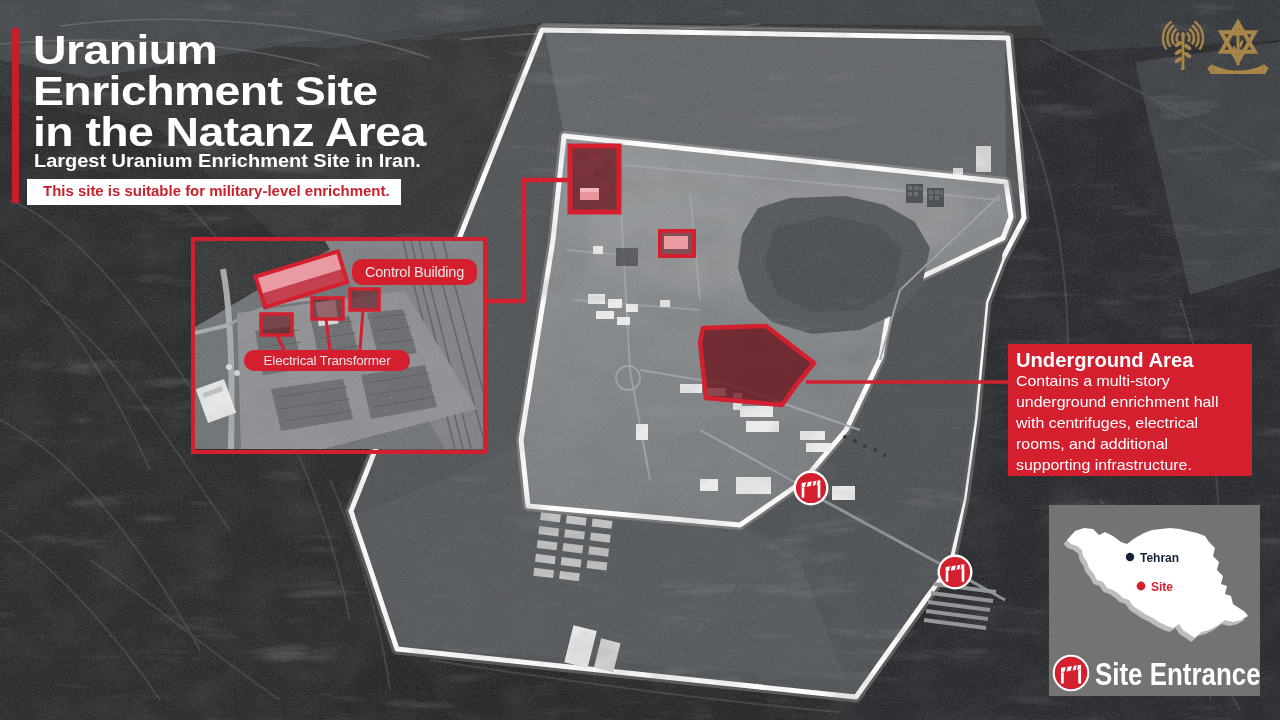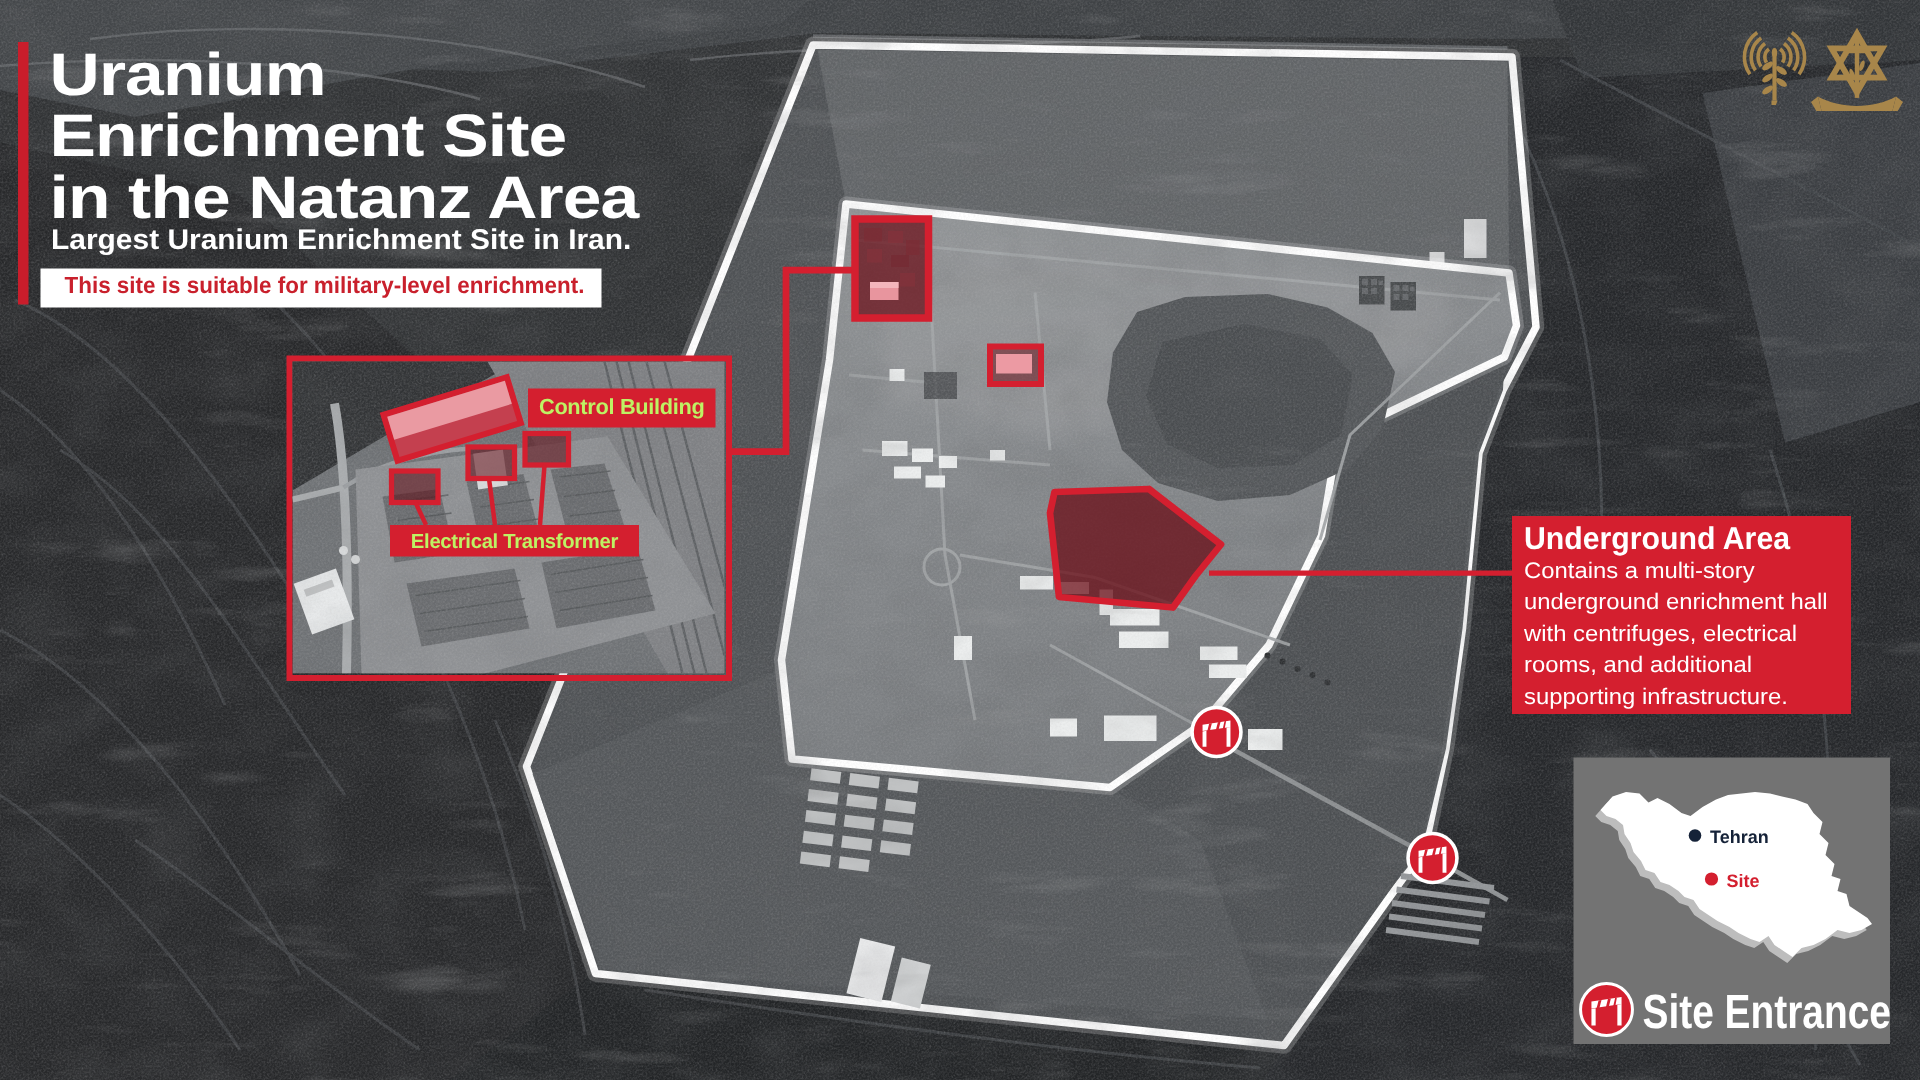--- a/index.html
+++ b/index.html
@@ -1,19 +1,19 @@
 <!DOCTYPE html>
 <html><head>
 <meta charset="utf-8">
 <style>
   html,body{margin:0;padding:0;background:#222;}
   #stage{position:relative;width:1280px;height:720px;overflow:hidden;background:#323538;font-family:"Liberation Sans",sans-serif;}
   #base{position:absolute;left:0;top:0;}
   .abs{position:absolute;}
-  .redbox{background:#d41f2f;color:#bef264;font-weight:bold;}
+  .redbox{background:#d41f2f;color:#e5e5e5;font-weight:normal;border-radius:10px;}
 </style>
 </head>
 <body>
 <div id="stage">
 <svg id="base" width="1280" height="720" viewBox="0 0 1280 720">
 <defs>
   <filter id="fnoise" x="0" y="0" width="100%" height="100%">
     <feTurbulence type="fractalNoise" baseFrequency="0.75" numOctaves="2" seed="7" result="t"></feTurbulence>
     <feColorMatrix in="t" type="matrix" values="0 0 0 0 0.55  0 0 0 0 0.55  0 0 0 0 0.56  0.6 0.6 0.6 0 -0.75"></feColorMatrix>
   </filter>
@@ -298,23 +298,23 @@
     <rect x="121" y="61" width="31" height="21"></rect>
     <rect x="159" y="52" width="29" height="21"></rect>
   </g>
   <g stroke="#d41f2f" stroke-width="3" fill="none">
     <line x1="86" y1="98" x2="93" y2="113"></line>
     <line x1="135" y1="82" x2="139" y2="113"></line>
     <line x1="172" y1="73" x2="169" y2="113"></line>
   </g>
 </svg>
 <div class="abs redbox" style="left:352px;top:259px;width:125px;height:26px;font-size:14.5px;line-height:26px;text-align:center;letter-spacing:-0.2px;">Control Building</div>
-<div class="abs redbox" style="left:244px;top:350px;width:166px;height:21px;font-size:13.5px;line-height:21px;text-align:center;letter-spacing:-0.2px;margin-left:16px;">Electrical Transformer</div>
-
-<div class="abs" style="left:1008px;top:344px;width:226px;height:132px;background:#d41f2f;color:#fff;">
+<div class="abs redbox" style="left:244px;top:350px;width:166px;height:21px;font-size:13.5px;line-height:21px;text-align:center;letter-spacing:-0.2px;">Electrical Transformer</div>
+
+<div class="abs" style="left:1008px;top:344px;width:244px;height:132px;background:#d41f2f;color:#fff;">
   <div style="margin:4px 0 0 8px;font-weight:bold;font-size:21px;transform:scaleX(0.96);transform-origin:left top;">Underground Area</div>
   <div style="margin:-2px 0 0 8px;font-size:15px;line-height:21px;transform:scaleX(1.06);transform-origin:left top;">Contains a multi-story<br>underground enrichment hall<br>with centrifuges, electrical<br>rooms, and additional<br>supporting infrastructure.</div>
 </div>
 
 <div class="abs" style="left:1049px;top:505px;width:211px;height:191px;background:#737373;">
 <svg width="211" height="191" viewBox="0 0 211 191">
   <g transform="translate(0,-3)">
     <path id="iranp" d="M18,38 L26,29 L35,26 L44,27 L50,33 L56,30 L64,34 L72,40 L78,42 L86,36 L95,31 L103,28 L112,27 L121,26 L131,27 L139,29 L148,31 L156,34 L160,40 L166,46 L164,54 L170,60 L168,68 L174,74 L172,82 L178,84 L176,92 L182,94 L184,102 L190,106 L196,110 L199,114 L192,118 L184,120 L176,118 L168,124 L160,128 L152,130 L146,136 L140,132 L134,128 L130,122 L124,126 L118,124 L110,120 L104,116 L96,112 L90,108 L84,104 L80,98 L74,96 L70,92 L64,88 L58,86 L54,80 L48,78 L45,72 L40,66 L38,60 L34,54 L33,48 L28,44 L22,42 Z" fill="#bdbdbd" transform="translate(-3.5,4)"></path>
     <path d="M18,38 L26,29 L35,26 L44,27 L50,33 L56,30 L64,34 L72,40 L78,42 L86,36 L95,31 L103,28 L112,27 L121,26 L131,27 L139,29 L148,31 L156,34 L160,40 L166,46 L164,54 L170,60 L168,68 L174,74 L172,82 L178,84 L176,92 L182,94 L184,102 L190,106 L196,110 L199,114 L192,118 L184,120 L176,118 L168,124 L160,128 L152,130 L146,136 L140,132 L134,128 L130,122 L124,126 L118,124 L110,120 L104,116 L96,112 L90,108 L84,104 L80,98 L74,96 L70,92 L64,88 L58,86 L54,80 L48,78 L45,72 L40,66 L38,60 L34,54 L33,48 L28,44 L22,42 Z" fill="#ffffff"></path>
   </g>

